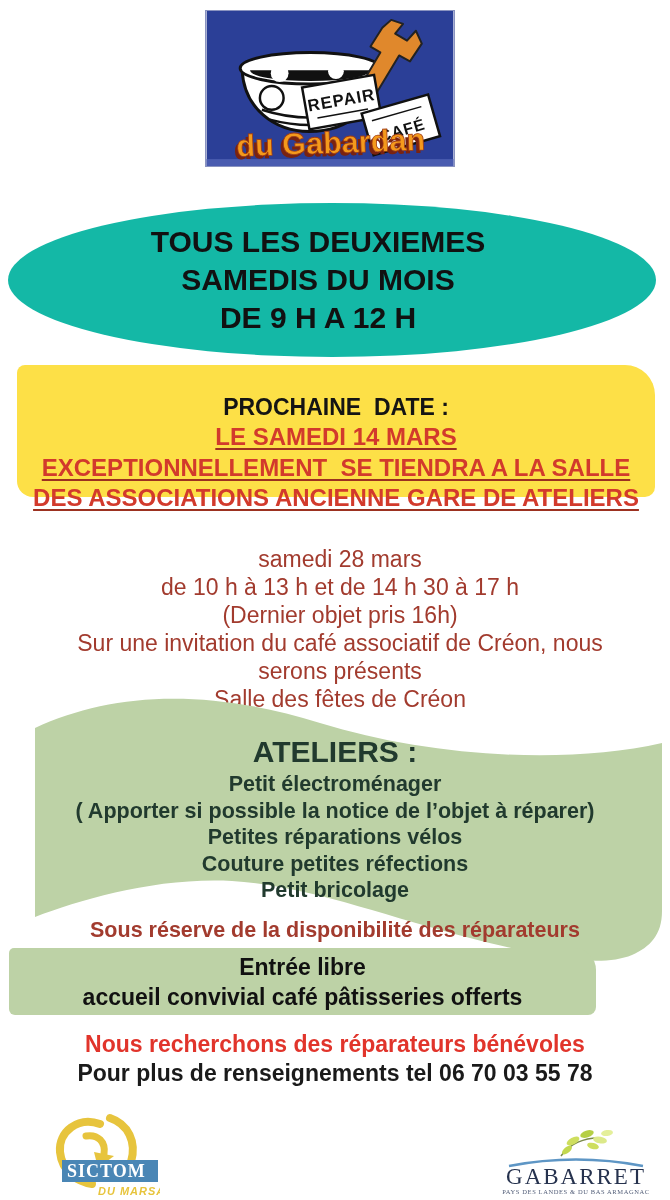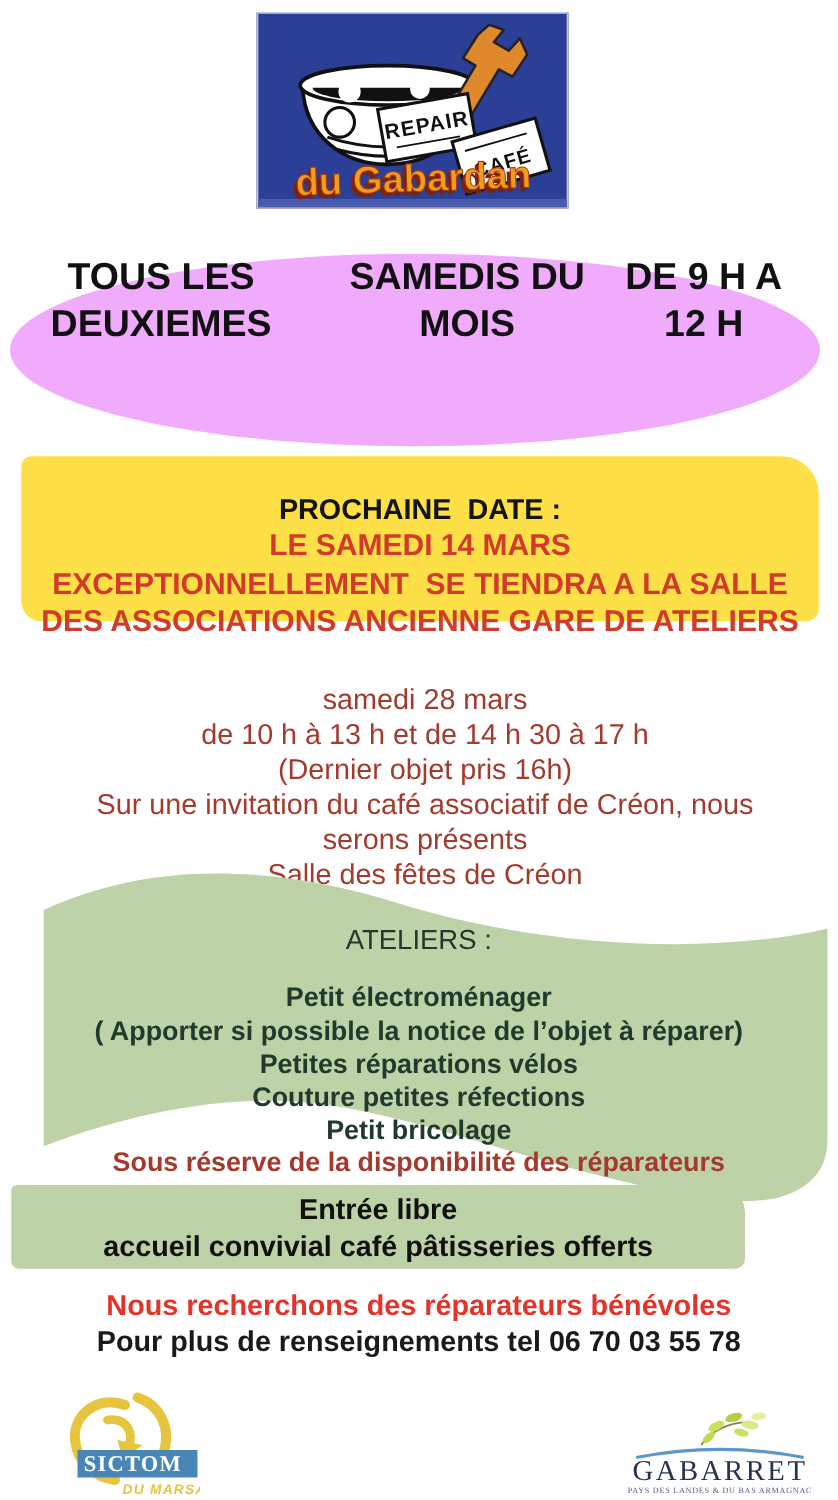--- a/index.html
+++ b/index.html
@@ -7,45 +7,45 @@
     position:relative;width:670px;height:1200px;margin:0 auto;background:#ffffff;
     font-family:"Liberation Sans",sans-serif;overflow:hidden;
   }
   .abs{position:absolute;}
 
   
   #logo-box{left:205px;top:10px;width:250px;height:157px;border:1px solid #8a93c0;box-sizing:border-box;}
 
   
   #schedule-ellipse{
-    left:8px;top:203px;width:648px;height:154px;background:#f0abfc;border-radius:50%;
-    display:flex;flex-direction:row;justify-content:center;
+    left:8px;top:203px;width:648px;height:154px;background:#14b8a6;border-radius:50%;
+    display:flex;flex-direction:column;justify-content:center;
   }
   .sched-line{font-weight:700;font-size:30px;line-height:38px;color:#111111;text-align:center;
     transform:translateX(-14px);}
 
   
   #next-date-box{
     left:17px;top:365px;width:638px;height:132px;background:#fde047;
     border-radius:8px 30px 10px 16px;box-sizing:border-box;padding-top:27px;
   }
   .ndate-heading{font-weight:700;font-size:23px;line-height:30px;color:#141414;text-align:center;white-space:pre-wrap;}
   .ndate-line{
     font-weight:700;font-size:24px;line-height:30.5px;color:#d23a2c;text-align:center;white-space:pre-wrap;
-    text-decoration-color:#9c3120;text-decoration-thickness:2px;text-underline-offset:3px;
+    text-decoration:underline;text-decoration-color:#9c3120;text-decoration-thickness:2px;text-underline-offset:3px;
   }
 
   
   #event-details{left:0;top:545px;width:670px;}
   .event-line{font-weight:400;font-size:23px;line-height:28px;color:#a23b2e;text-align:center;padding-left:10px;}
 
   
   #wave-svg{left:0;top:695px;width:670px;height:300px;}
   #ateliers-block{left:0;top:736px;width:670px;}
-  .atel-heading{font-weight:400;font-size:22px;line-height:32px;color:#213a2e;text-align:center;margin-bottom:17px;}
+  .atel-heading{font-weight:700;font-size:30px;line-height:32px;color:#213a2e;text-align:center;margin-bottom:3px;}
   .atel-item{font-weight:700;font-size:21.5px;line-height:26.5px;color:#213a2e;text-align:center;}
 
   #availability-note{left:0;top:918px;width:670px;font-weight:700;font-size:21.5px;color:#a23b2e;text-align:center;}
 
   
   #entry-box{
     left:9px;top:948px;width:587px;height:67px;background:#bdd2a6;
     border-radius:5px 22px 8px 6px;box-sizing:border-box;padding-top:4px;
   }
   .entry-line{font-weight:700;font-size:23px;line-height:30px;color:#111111;text-align:center;}

